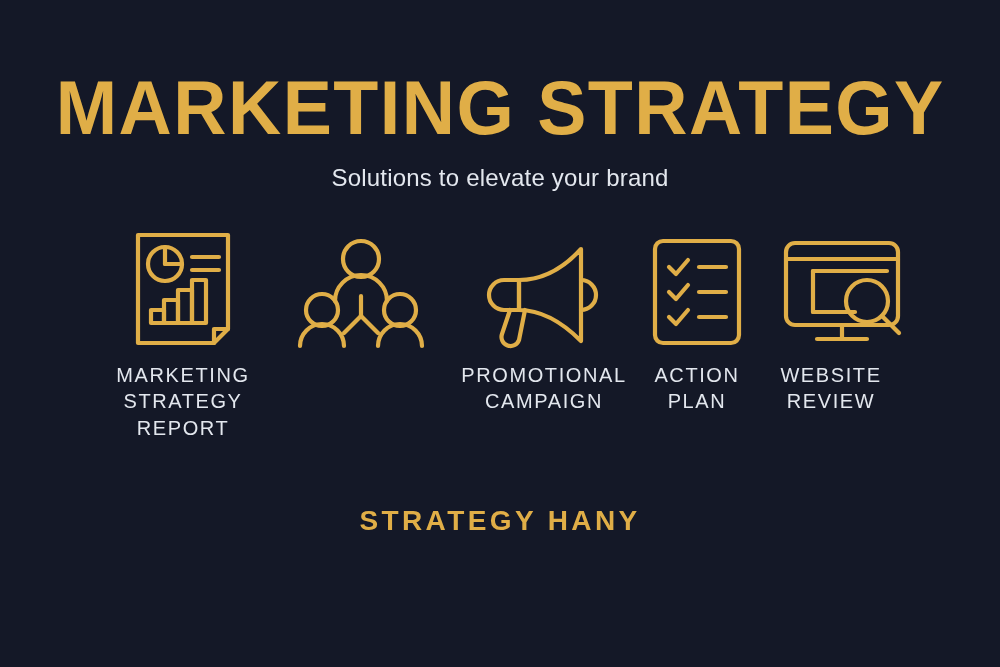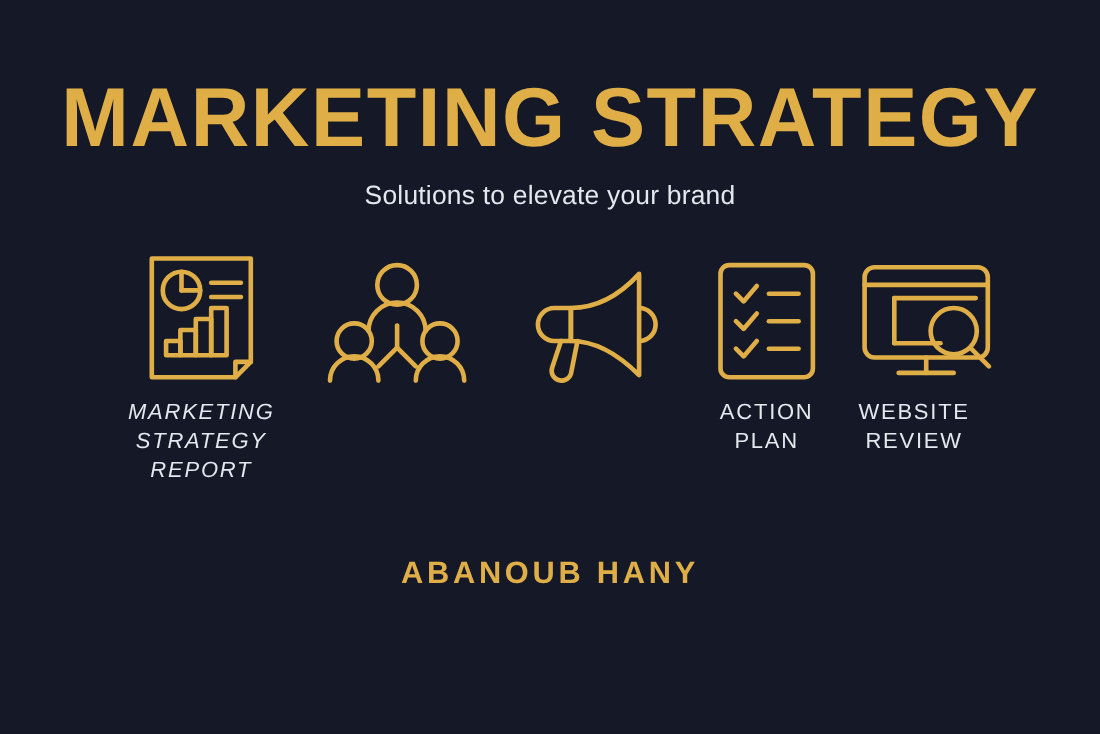--- a/index.html
+++ b/index.html
@@ -60,21 +60,21 @@
     gap: 0px;
   }
 
   .service {
     display: flex;
     flex-direction: column;
     align-items: center;
     flex: 0 0 auto;
   }
 
-  .svc-1 { width: 176px; font-style: italic; }
+  .svc-1 { width: 176px; }
   .svc-2 { width: 180px; }
   .svc-3 { width: 186px; }
   .svc-4 { width: 120px; }
   .svc-5 { width: 148px; align-items: flex-end; }
 
   .icon-box {
     height: 118px;
     display: flex;
     align-items: flex-end;
     justify-content: center;
@@ -169,20 +169,21 @@
 
           <path d="M93 7 C72 30 50 38 31 38 V68 C50 68 72 78 93 99 Z"></path>
 
           <path d="M31 38 H16 a15 15 0 0 0 0 30 H31 Z"></path>
 
           <path d="M22 68 L14 92 a9 9 0 0 0 17 6 L37 68"></path>
 
           <path d="M93 38 a15 15 0 0 1 0 30"></path>
         </svg>
       </div>
+      <div class="svc-label">PROMOTIONAL CAMPAIGN</div>
     </div>
 
     <div class="service svc-4">
       <div class="icon-box">
         <svg width="90" height="108" viewBox="0 0 90 108" fill="none" stroke="#E0AE47" stroke-width="4.2" stroke-linecap="round" stroke-linejoin="round">
           <rect x="3" y="3" width="84" height="102" rx="8"></rect>
 
           <path d="M17 29 L24 36 L36 22"></path>
           <path d="M47 29 H74"></path>
 
@@ -213,15 +214,15 @@
 
           <circle cx="84" cy="61" r="21"></circle>
           <path d="M99 76 L116 93"></path>
         </svg>
       </div>
       <div class="svc-label">WEBSITE REVIEW</div>
     </div>
 
   </div>
 
-  <div class="author">ABANOUB HANY</div>
+  <div class="author">STRATEGY HANY</div>
 
 </div>
 
 </body></html>

